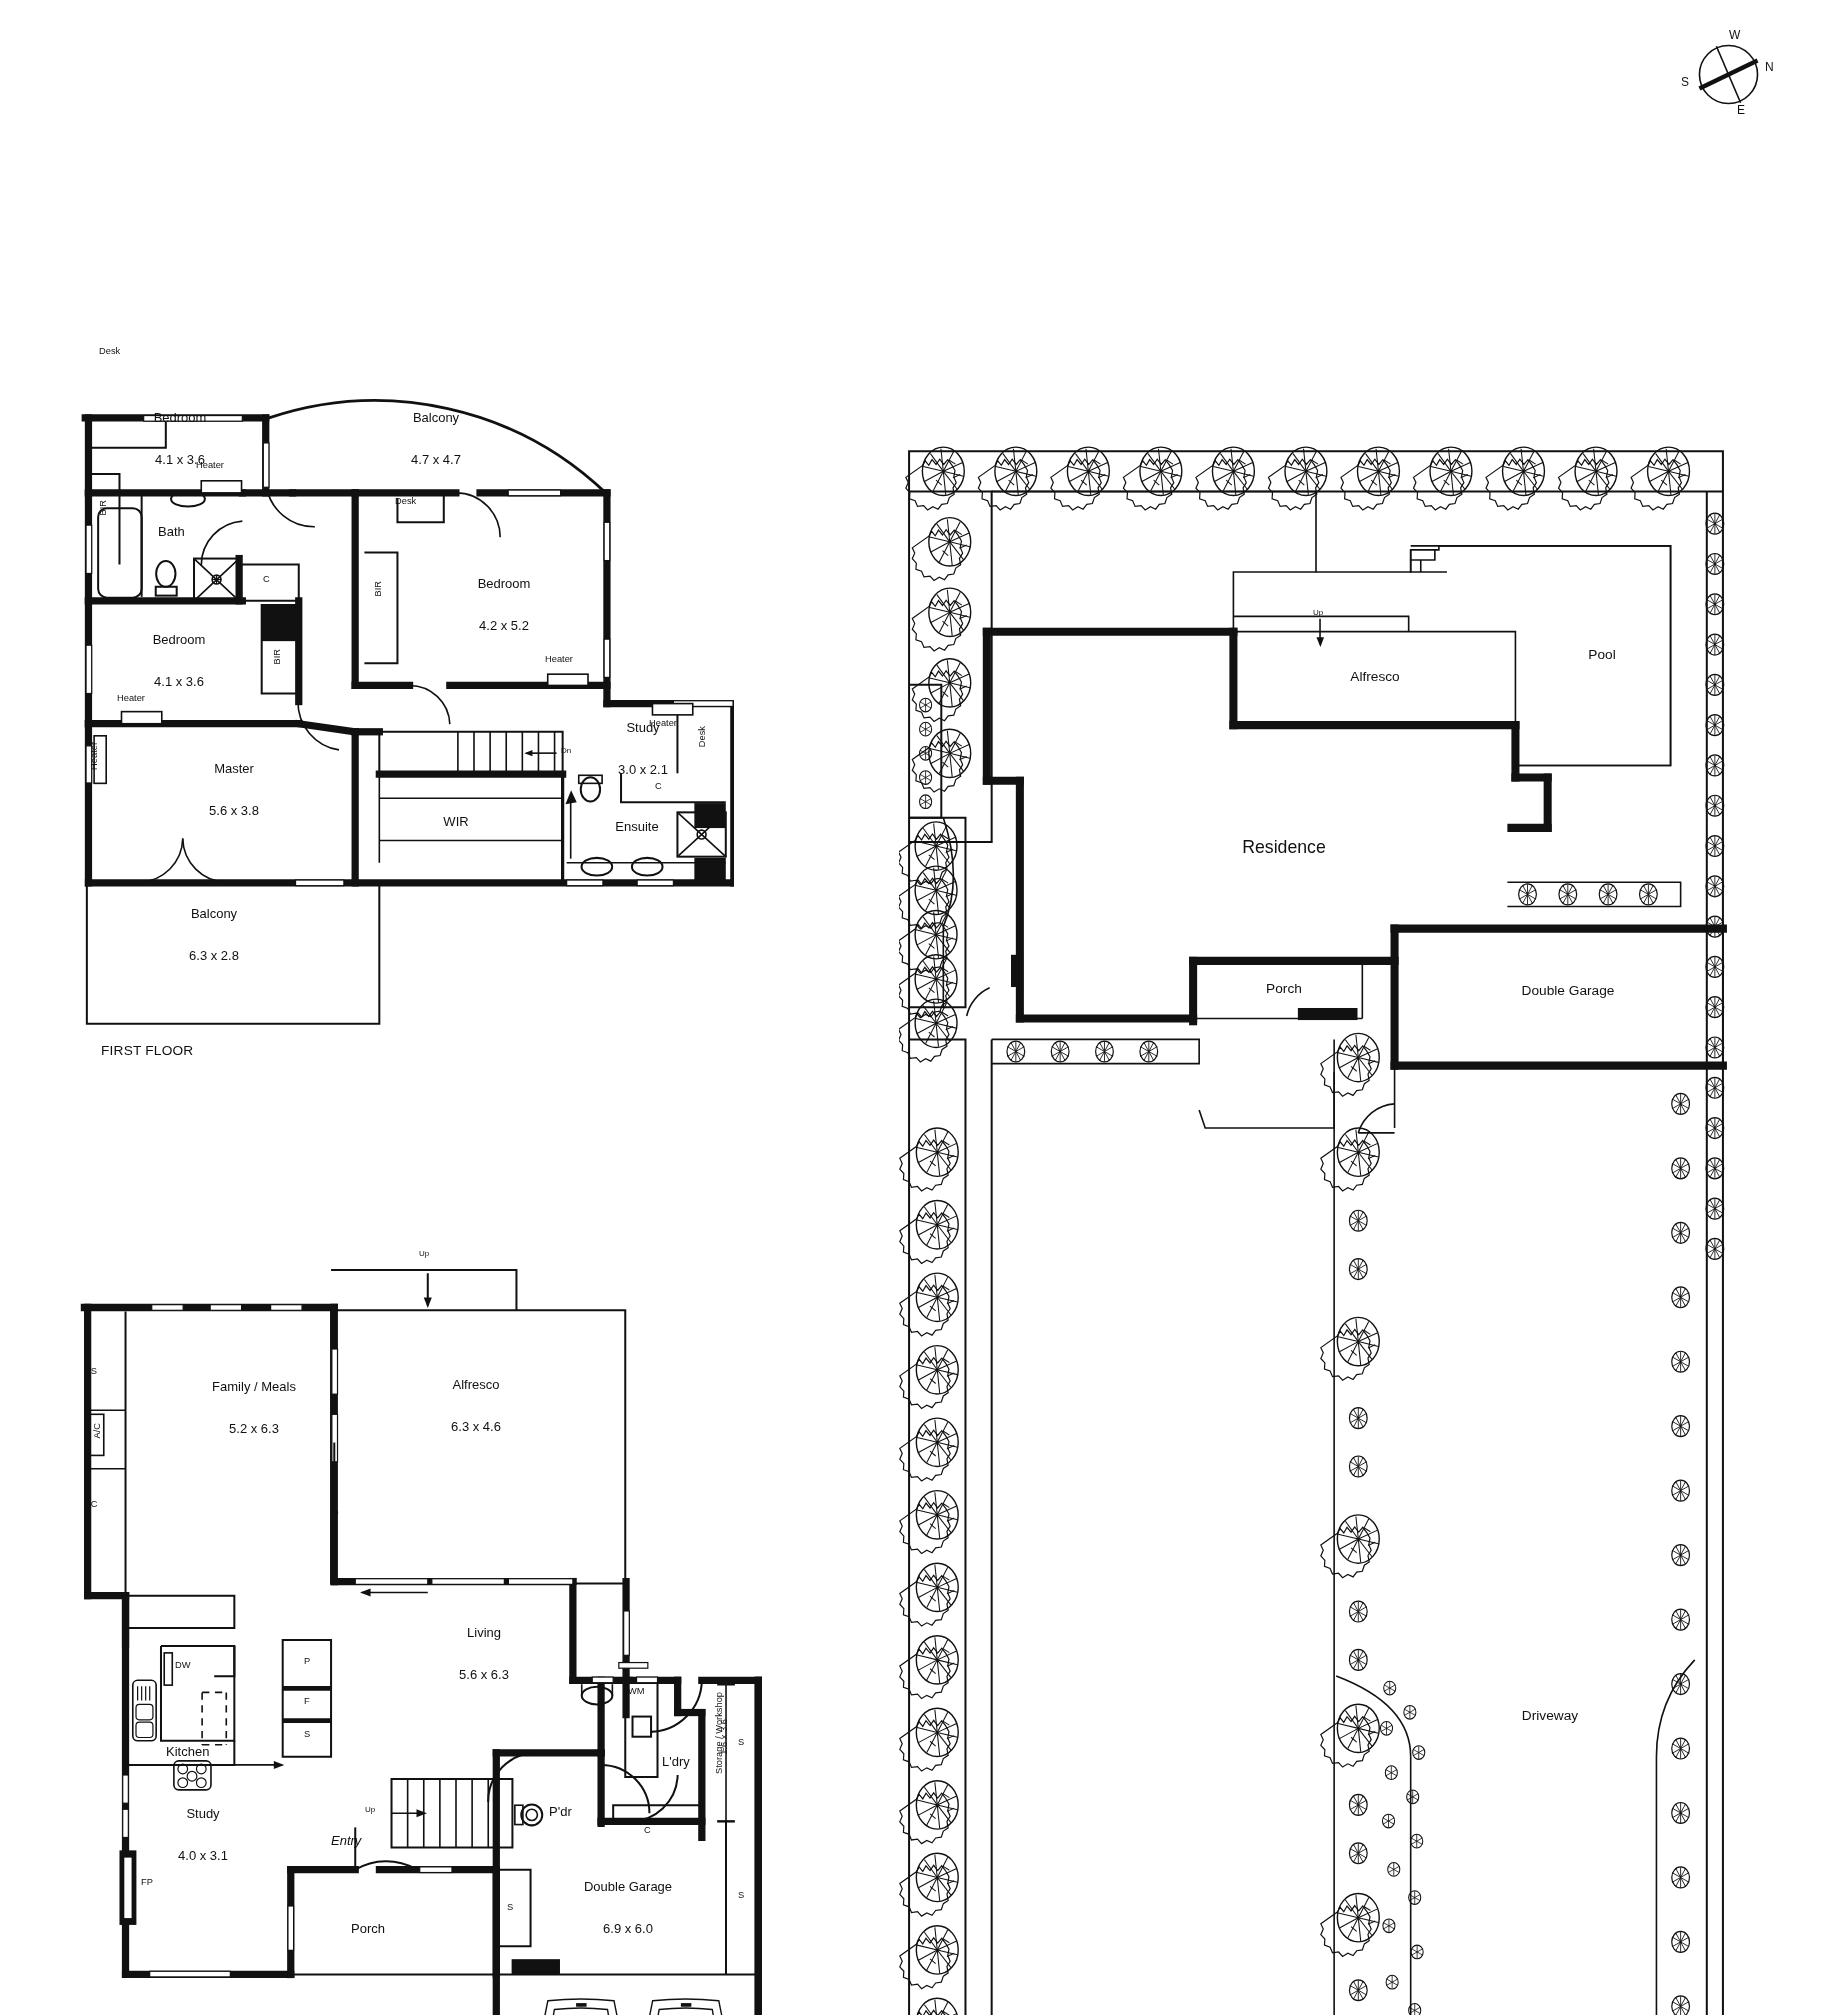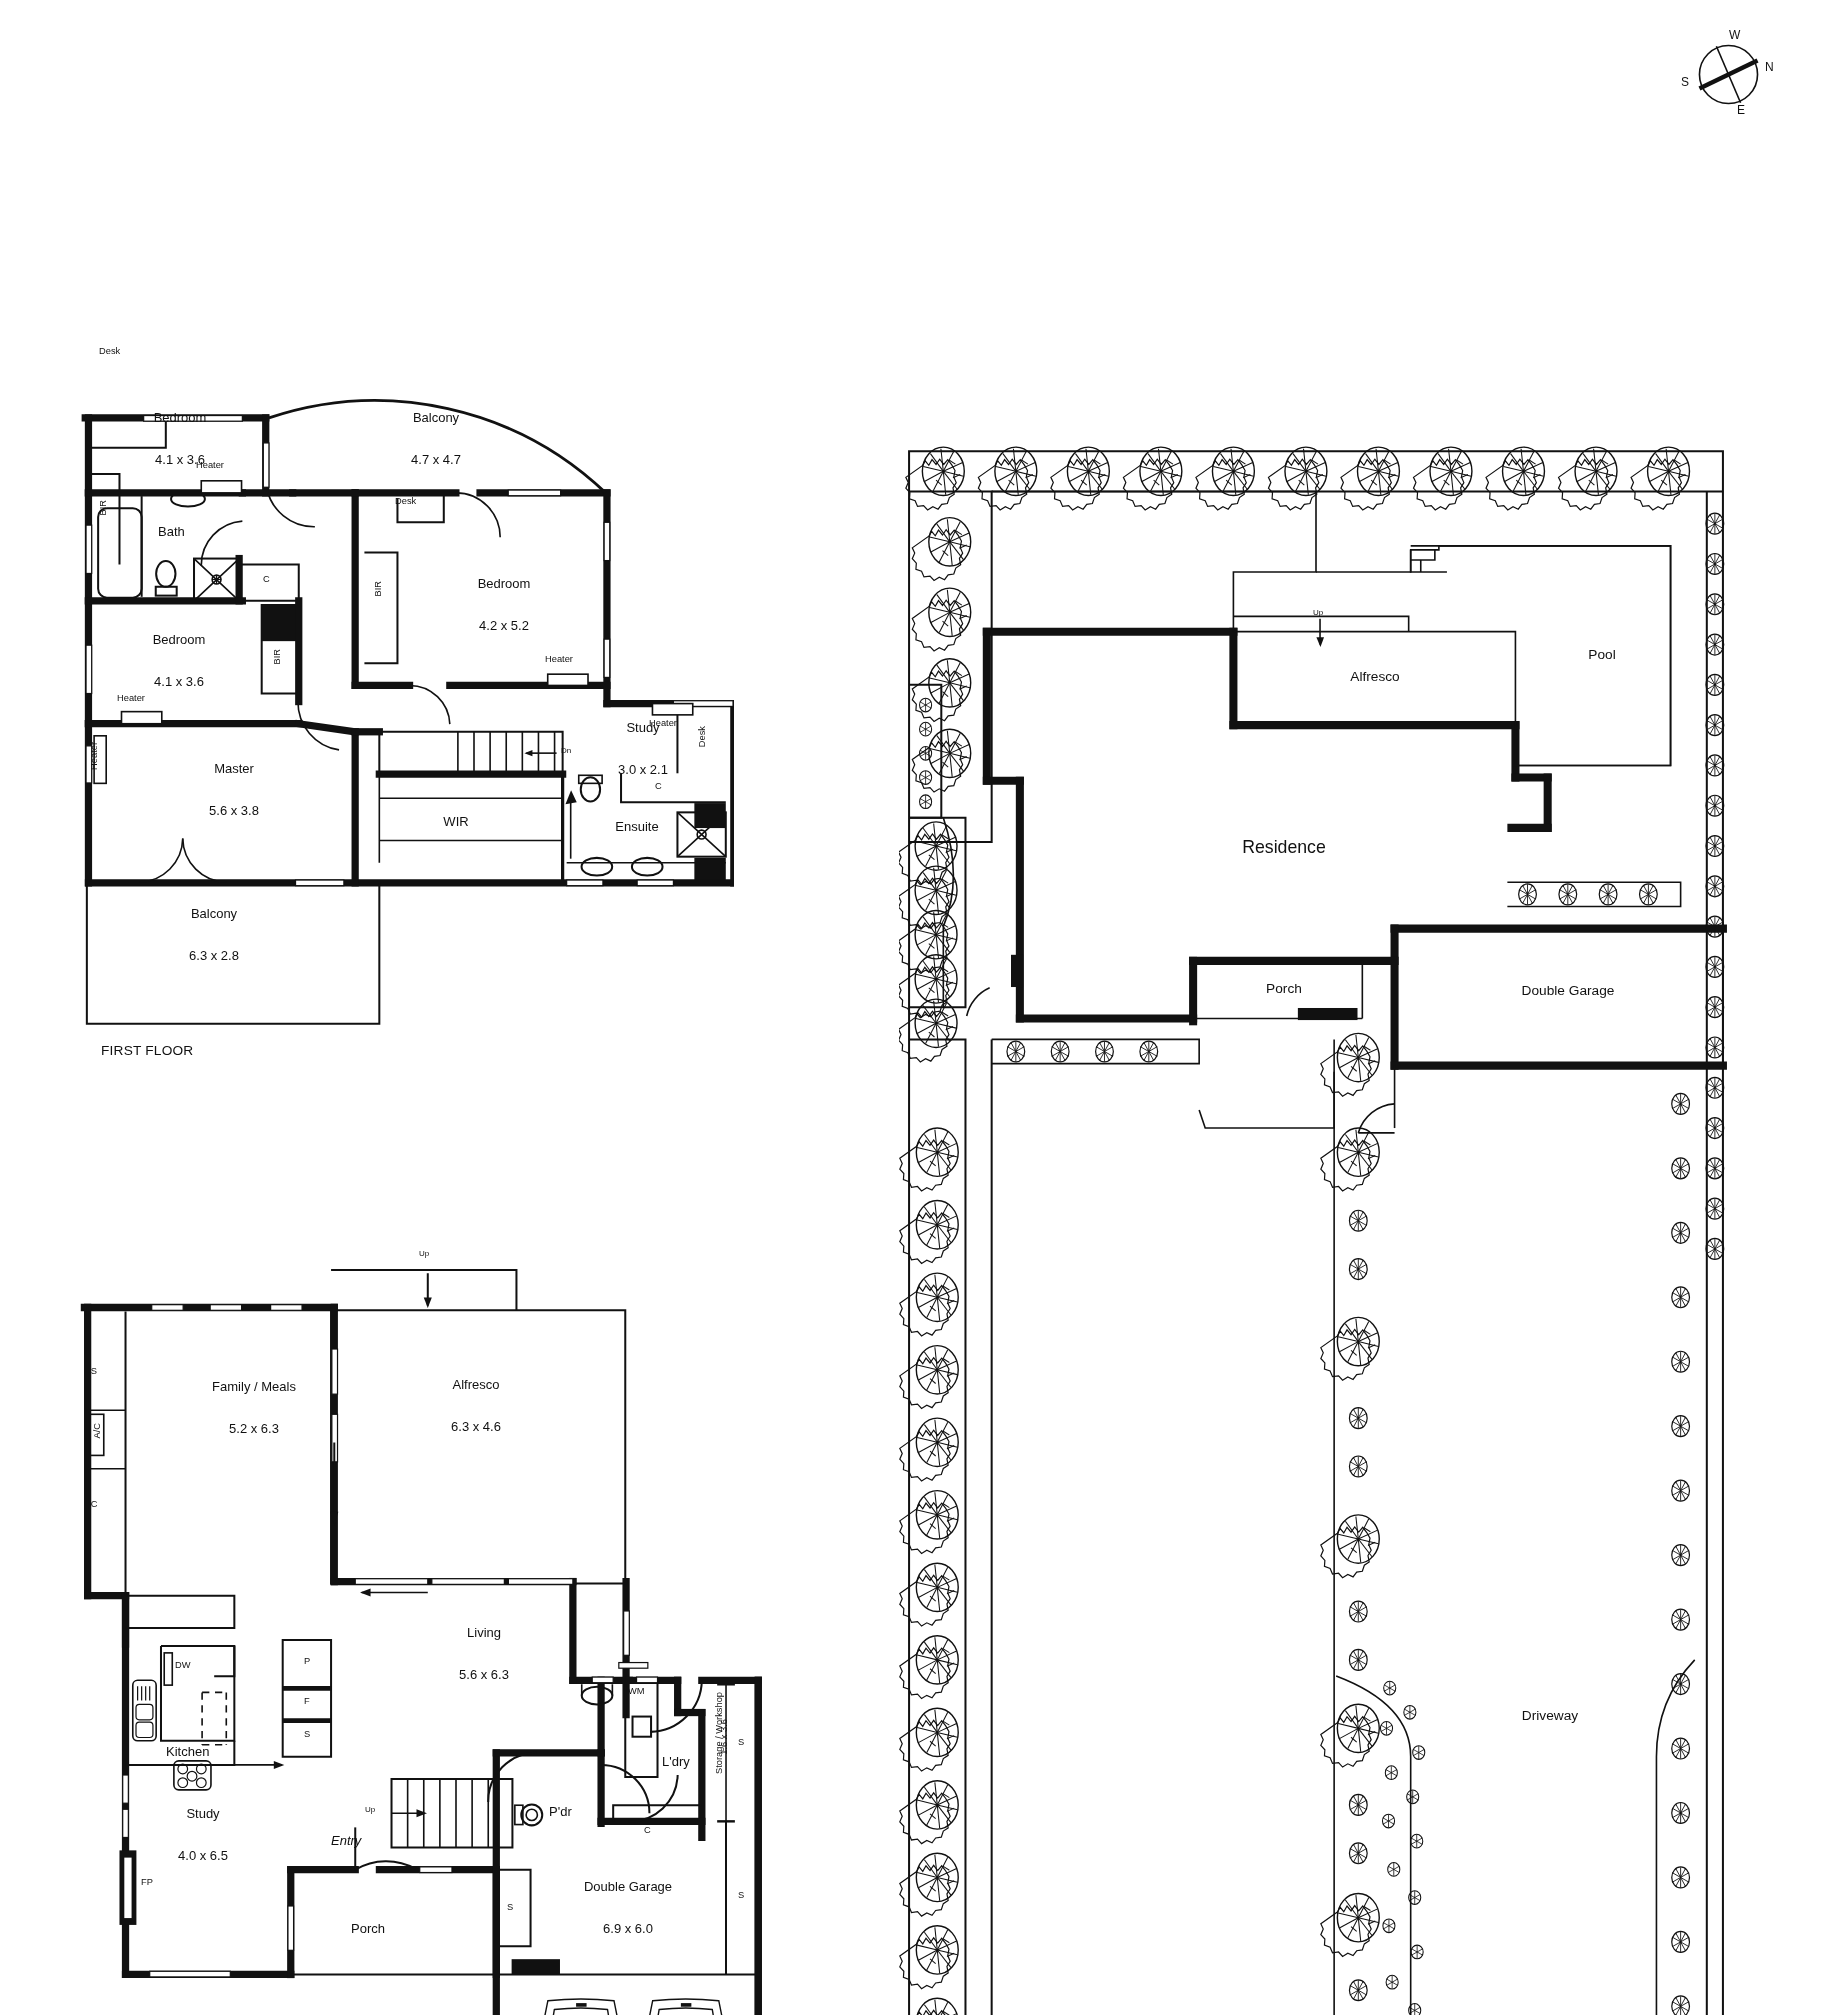--- a/index.html
+++ b/index.html
@@ -495,21 +495,21 @@
     </span>
 
     <span class="lbl small" style="left:102px;top:419px;">DW</span>
     <span class="lbl room" style="left:93px;top:504px;">Kitchen</span>
     <span class="lbl small" style="left:231px;top:415px;">P</span>
     <span class="lbl small" style="left:231px;top:455px;">F</span>
     <span class="lbl small" style="left:231px;top:488px;">S</span>
 
     <span class="lbl room ctr" style="left:130px;top:594px;">
       <span class="n">Study</span>
-      <span class="d">4.0 x 6.5</span>
+      <span class="d">4.0 x 3.1</span>
     </span>
     <span class="lbl small" style="left:68px;top:636px;">FP</span>
 
     <span class="lbl tiny" style="left:292px;top:565px;">Up</span>
     <span class="lbl room" style="left:476px;top:564px;">P'dr</span>
     <span class="lbl small" style="left:555px;top:445px;">WM</span>
     <span class="lbl room" style="left:589px;top:514px;">L'dry</span>
     <span class="lbl small" style="left:571px;top:584px;">C</span>
 
     <span class="lbl small vert" style="left:631px;top:451px;">

